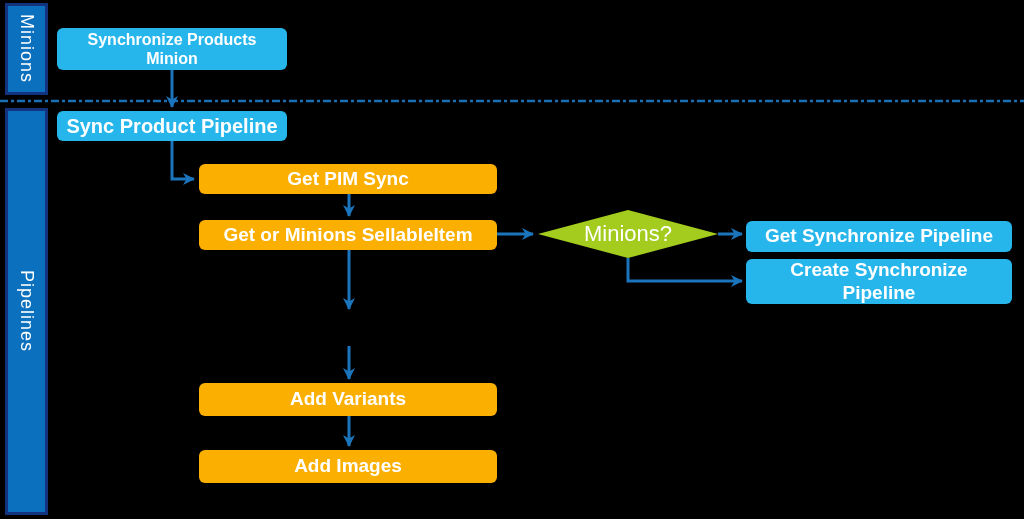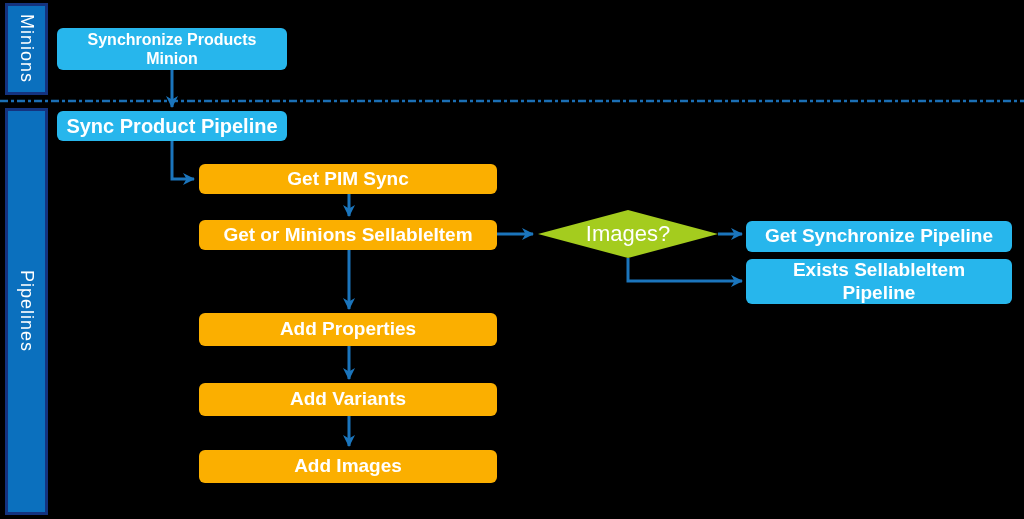--- a/index.html
+++ b/index.html
@@ -79,25 +79,24 @@
   </div>
 
   <div class="box cyan" id="node-sync-minion">Synchronize Products Minion</div>
 
   <div class="box cyan" id="node-sync-pipeline">Sync Product Pipeline</div>
 
   <div class="box orange" id="node-get-pim">Get PIM Sync</div>
 
   <div class="box orange" id="node-get-or-create">Get or Minions SellableItem</div>
 
-  <div id="node-exists-label">Images?</div>
+  <div id="node-exists-label">Minions?</div>
 
   <div class="box cyan" id="node-get-si-pipeline">Get Synchronize Pipeline</div>
 
-  <div class="box cyan" id="node-create-si-pipeline">Exists SellableItem Pipeline</div>
+  <div class="box cyan" id="node-create-si-pipeline">Create Synchronize Pipeline</div>
 
-  <div class="box orange" id="node-add-properties">Add Properties</div>
 
   <div class="box orange" id="node-add-variants">Add Variants</div>
 
   <div class="box orange" id="node-add-images">Add Images</div>
 
 </div>
 
 </body></html>

